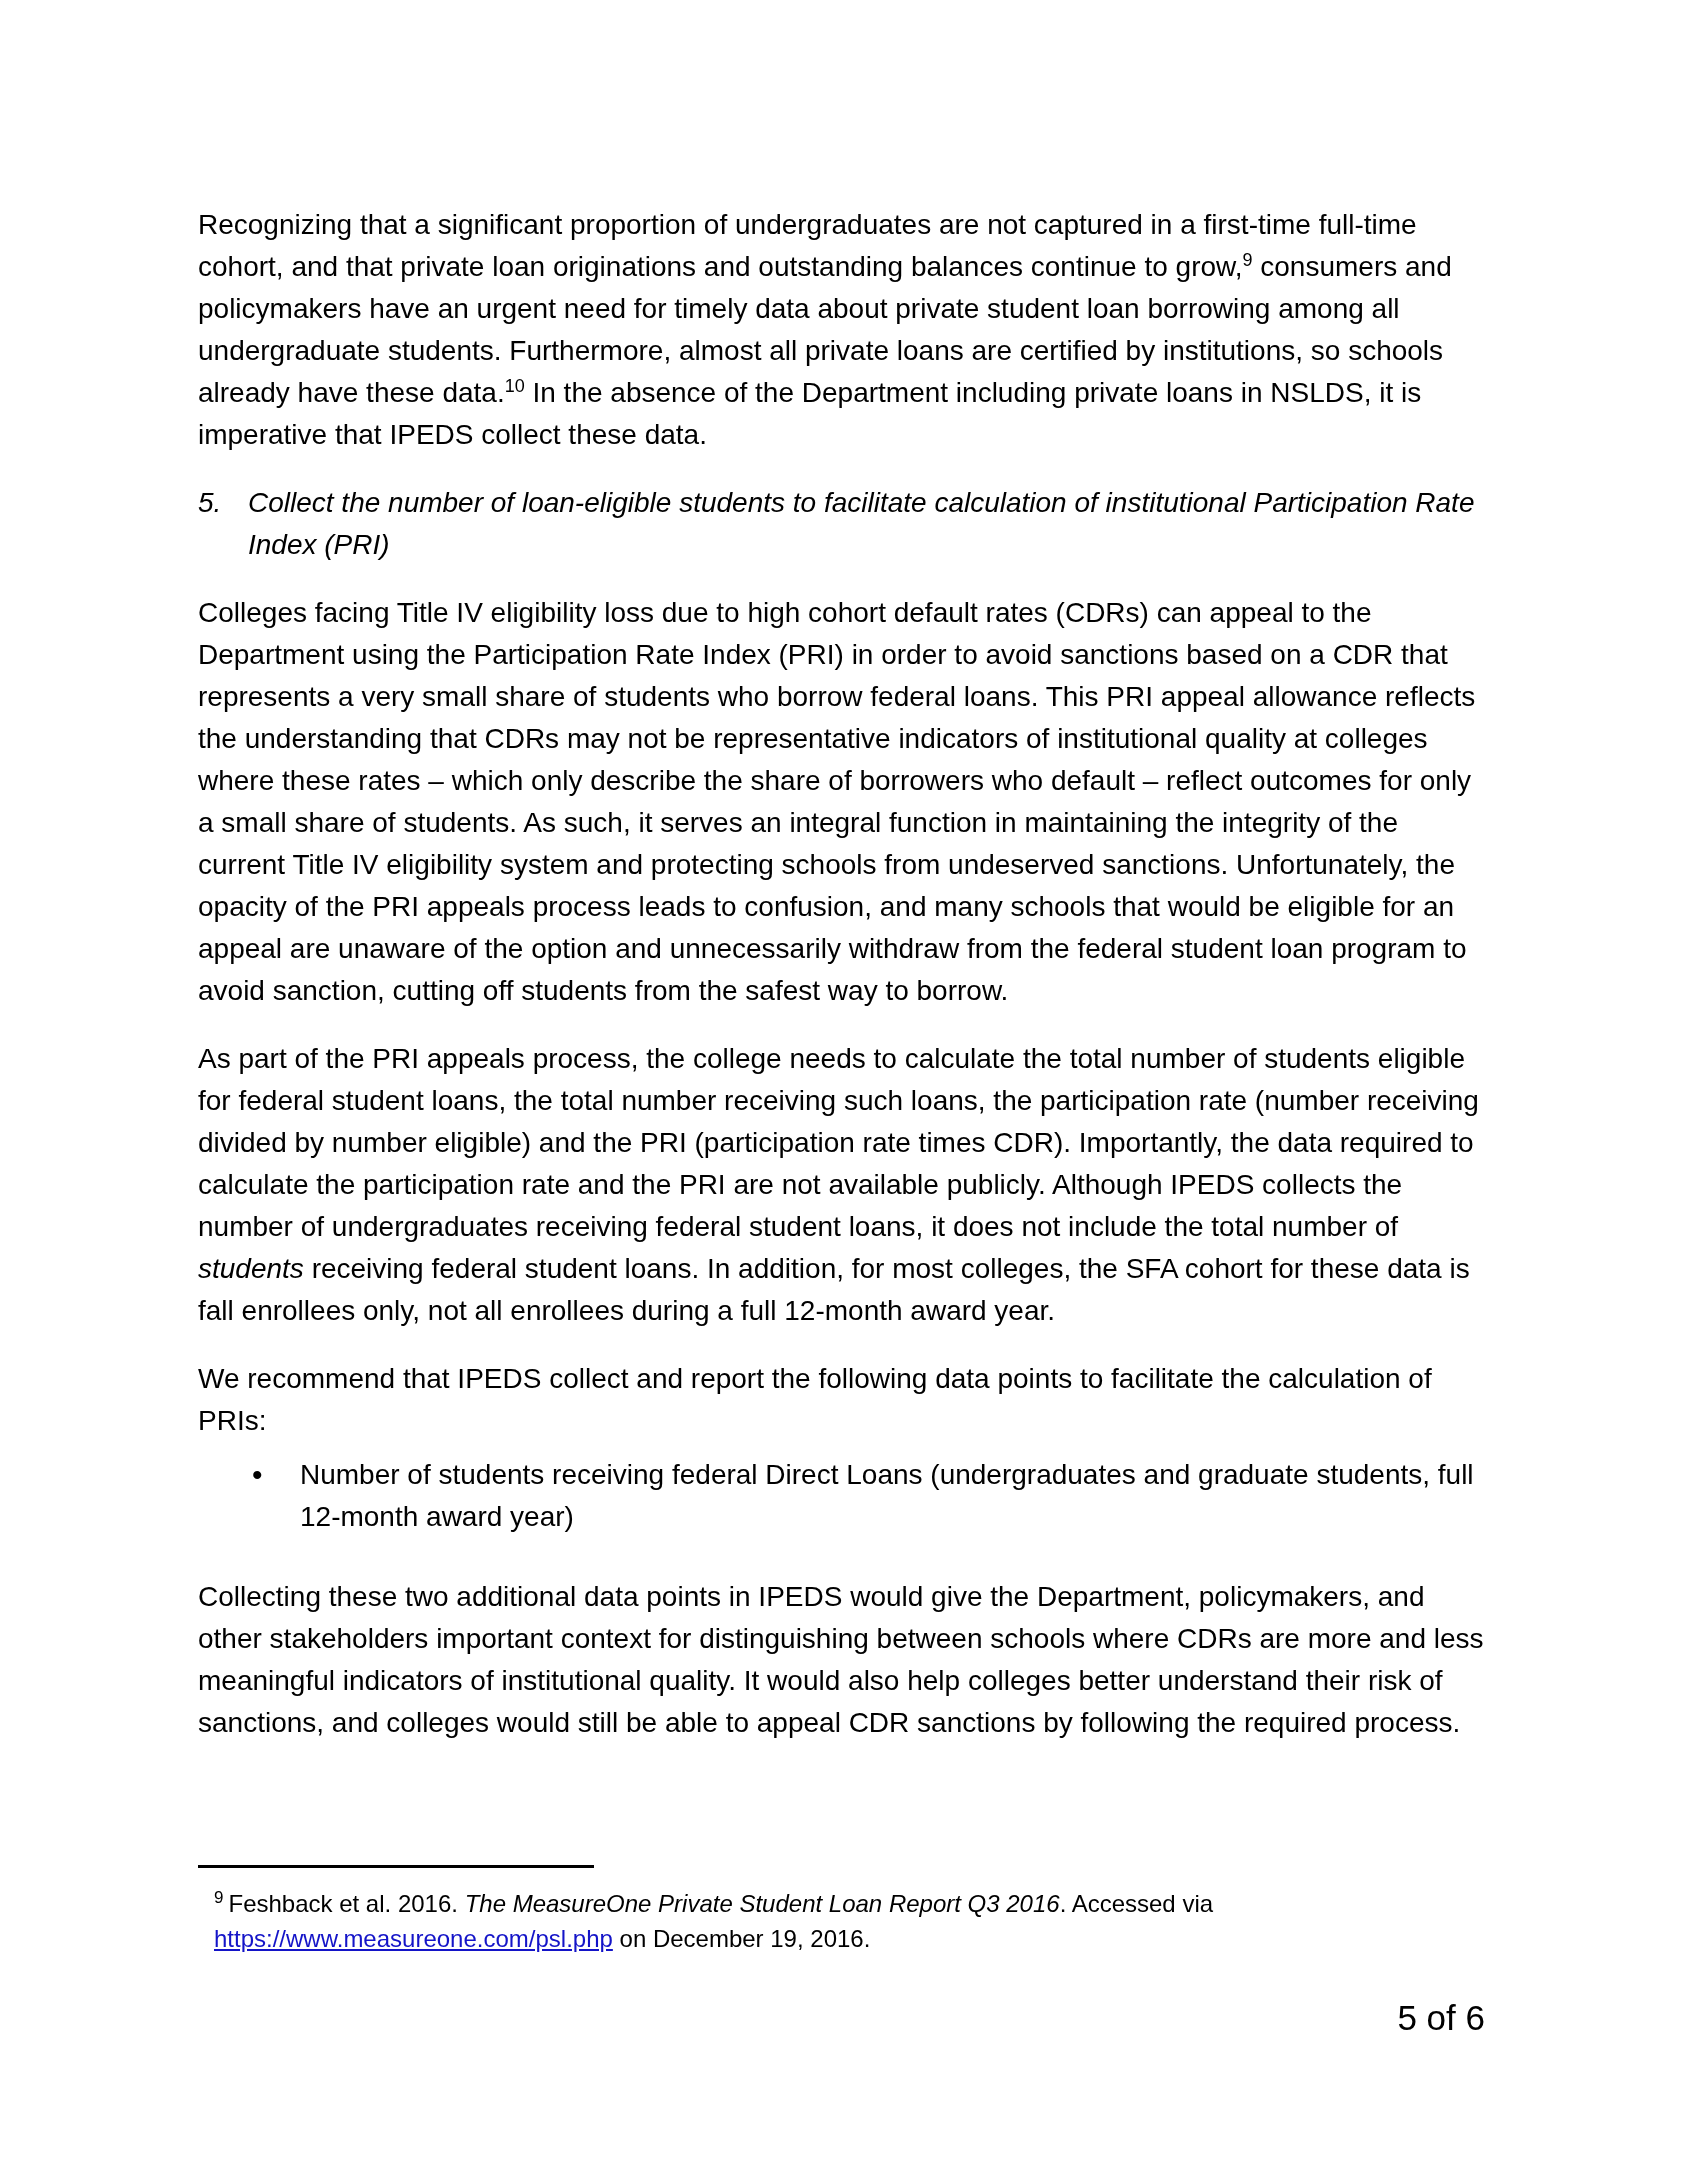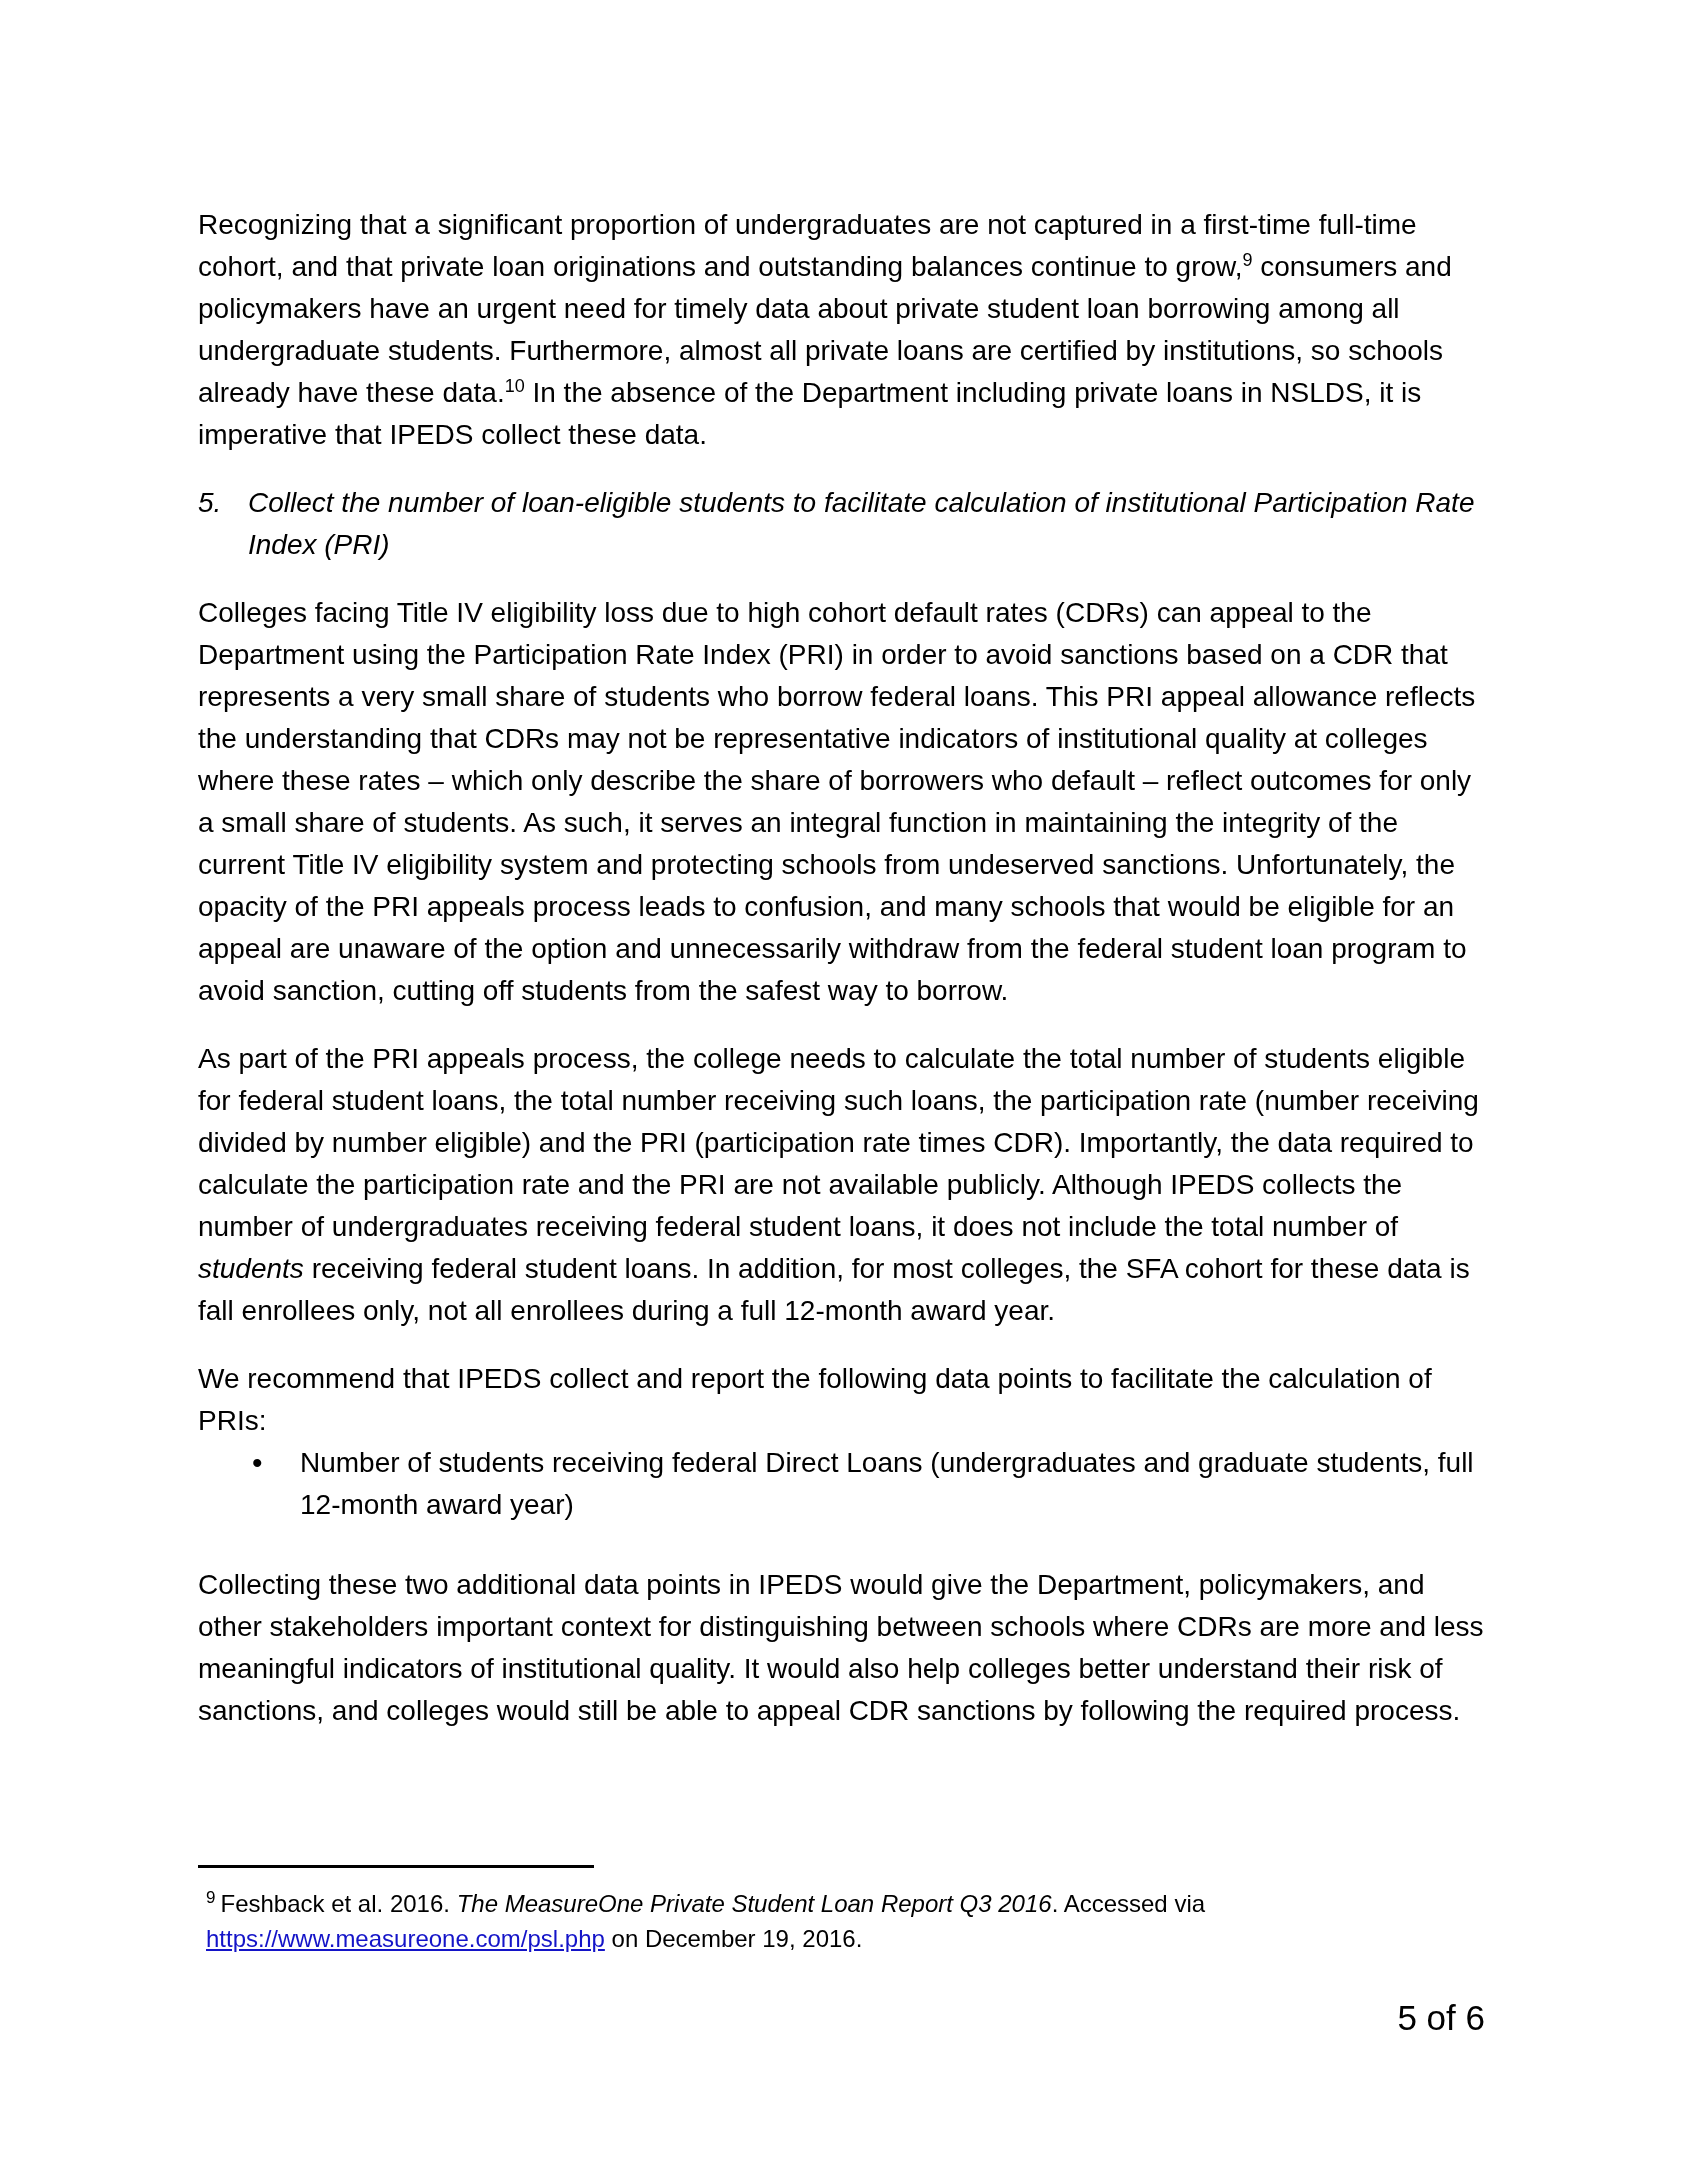--- a/index.html
+++ b/index.html
@@ -30,21 +30,21 @@
   }
   .para.last{margin-top:38px;margin-bottom:12px;}
   .sup{vertical-align:super;font-size:18px;line-height:0;}
   .italic{font-style:italic;}
   a.link{color:var(--link-color,#1414c8);text-decoration:underline;cursor:pointer;}
   .footnotes{
     position:absolute;left:198px;top:1865px;width:1287px;
     font-size:24px;line-height:35px;
   }
   .fn-sep{width:396px;height:3px;background:var(--sep-color,#000000);margin:0 0 18px 0;}
-  .fn{margin:8px;}
+  .fn{margin:16px;}
   .fn .fn-num{vertical-align:super;font-size:17px;line-height:0;margin-right:5px;}
   .page-number{
     position:absolute;top:2000px;right:198px;
     font-size:35px;line-height:36px;
   }
 </style>
 </head>
 <body>
 
 <div class="page">
@@ -55,21 +55,21 @@
 
     <div class="numbered">
       <span class="num">5.</span>
       <span class="num-text"><span class="italic">Collect the number of loan-eligible students to facilitate calculation of institutional Participation Rate Index (PRI)</span></span>
     </div>
 
     <p class="para"><span>Colleges facing Title IV eligibility loss due to high cohort default rates (CDRs) can appeal to the Department using the Participation Rate Index (PRI) in order to avoid sanctions based on a CDR that represents a very small share of students who borrow federal loans. This PRI appeal allowance reflects the understanding that CDRs may not be representative indicators of institutional quality at colleges where these rates – which only describe the share of borrowers who default – reflect outcomes for only a small share of students. As such, it serves an integral function in maintaining the integrity of the current Title IV eligibility system and protecting schools from undeserved sanctions. Unfortunately, the opacity of the PRI appeals process leads to confusion, and many schools that would be eligible for an appeal are unaware of the option and unnecessarily withdraw from the federal student loan program to avoid sanction, cutting off students from the safest way to borrow.</span></p>
 
     <p class="para"><span>As part of the PRI appeals process, the college needs to calculate the total number of students eligible for federal student loans, the total number receiving such loans, the participation rate (number receiving divided by number eligible) and the PRI (participation rate times CDR). Importantly, the data required to calculate the participation rate and the PRI are not available publicly. Although IPEDS collects the number of undergraduates receiving federal student loans, it does not include the total number of </span><span class="italic">students</span><span> receiving federal student loans. In addition, for most colleges, the SFA cohort for these data is fall enrollees only, not all enrollees during a full 12-month award year.</span></p>
 
-    <p class="para" style="margin-bottom:0;"><span>We recommend that IPEDS collect and report the following data points to facilitate the calculation of PRIs:</span></p>
+    <p class="para" style="margin-bottom:12px;"><span>We recommend that IPEDS collect and report the following data points to facilitate the calculation of PRIs:</span></p>
 
     <ul class="bullets">
       <li><span>Number of students receiving federal Direct Loans (undergraduates and graduate students, full 12-month award year)</span></li>
     </ul>
 
     <p class="para last"><span>Collecting these two additional data points in IPEDS would give the Department, policymakers, and other stakeholders important context for distinguishing between schools where CDRs are more and less meaningful indicators of institutional quality. It would also help colleges better understand their risk of sanctions, and colleges would still be able to appeal CDR sanctions by following the required process.</span></p>
 
   </div>
 
   <div class="footnotes">

